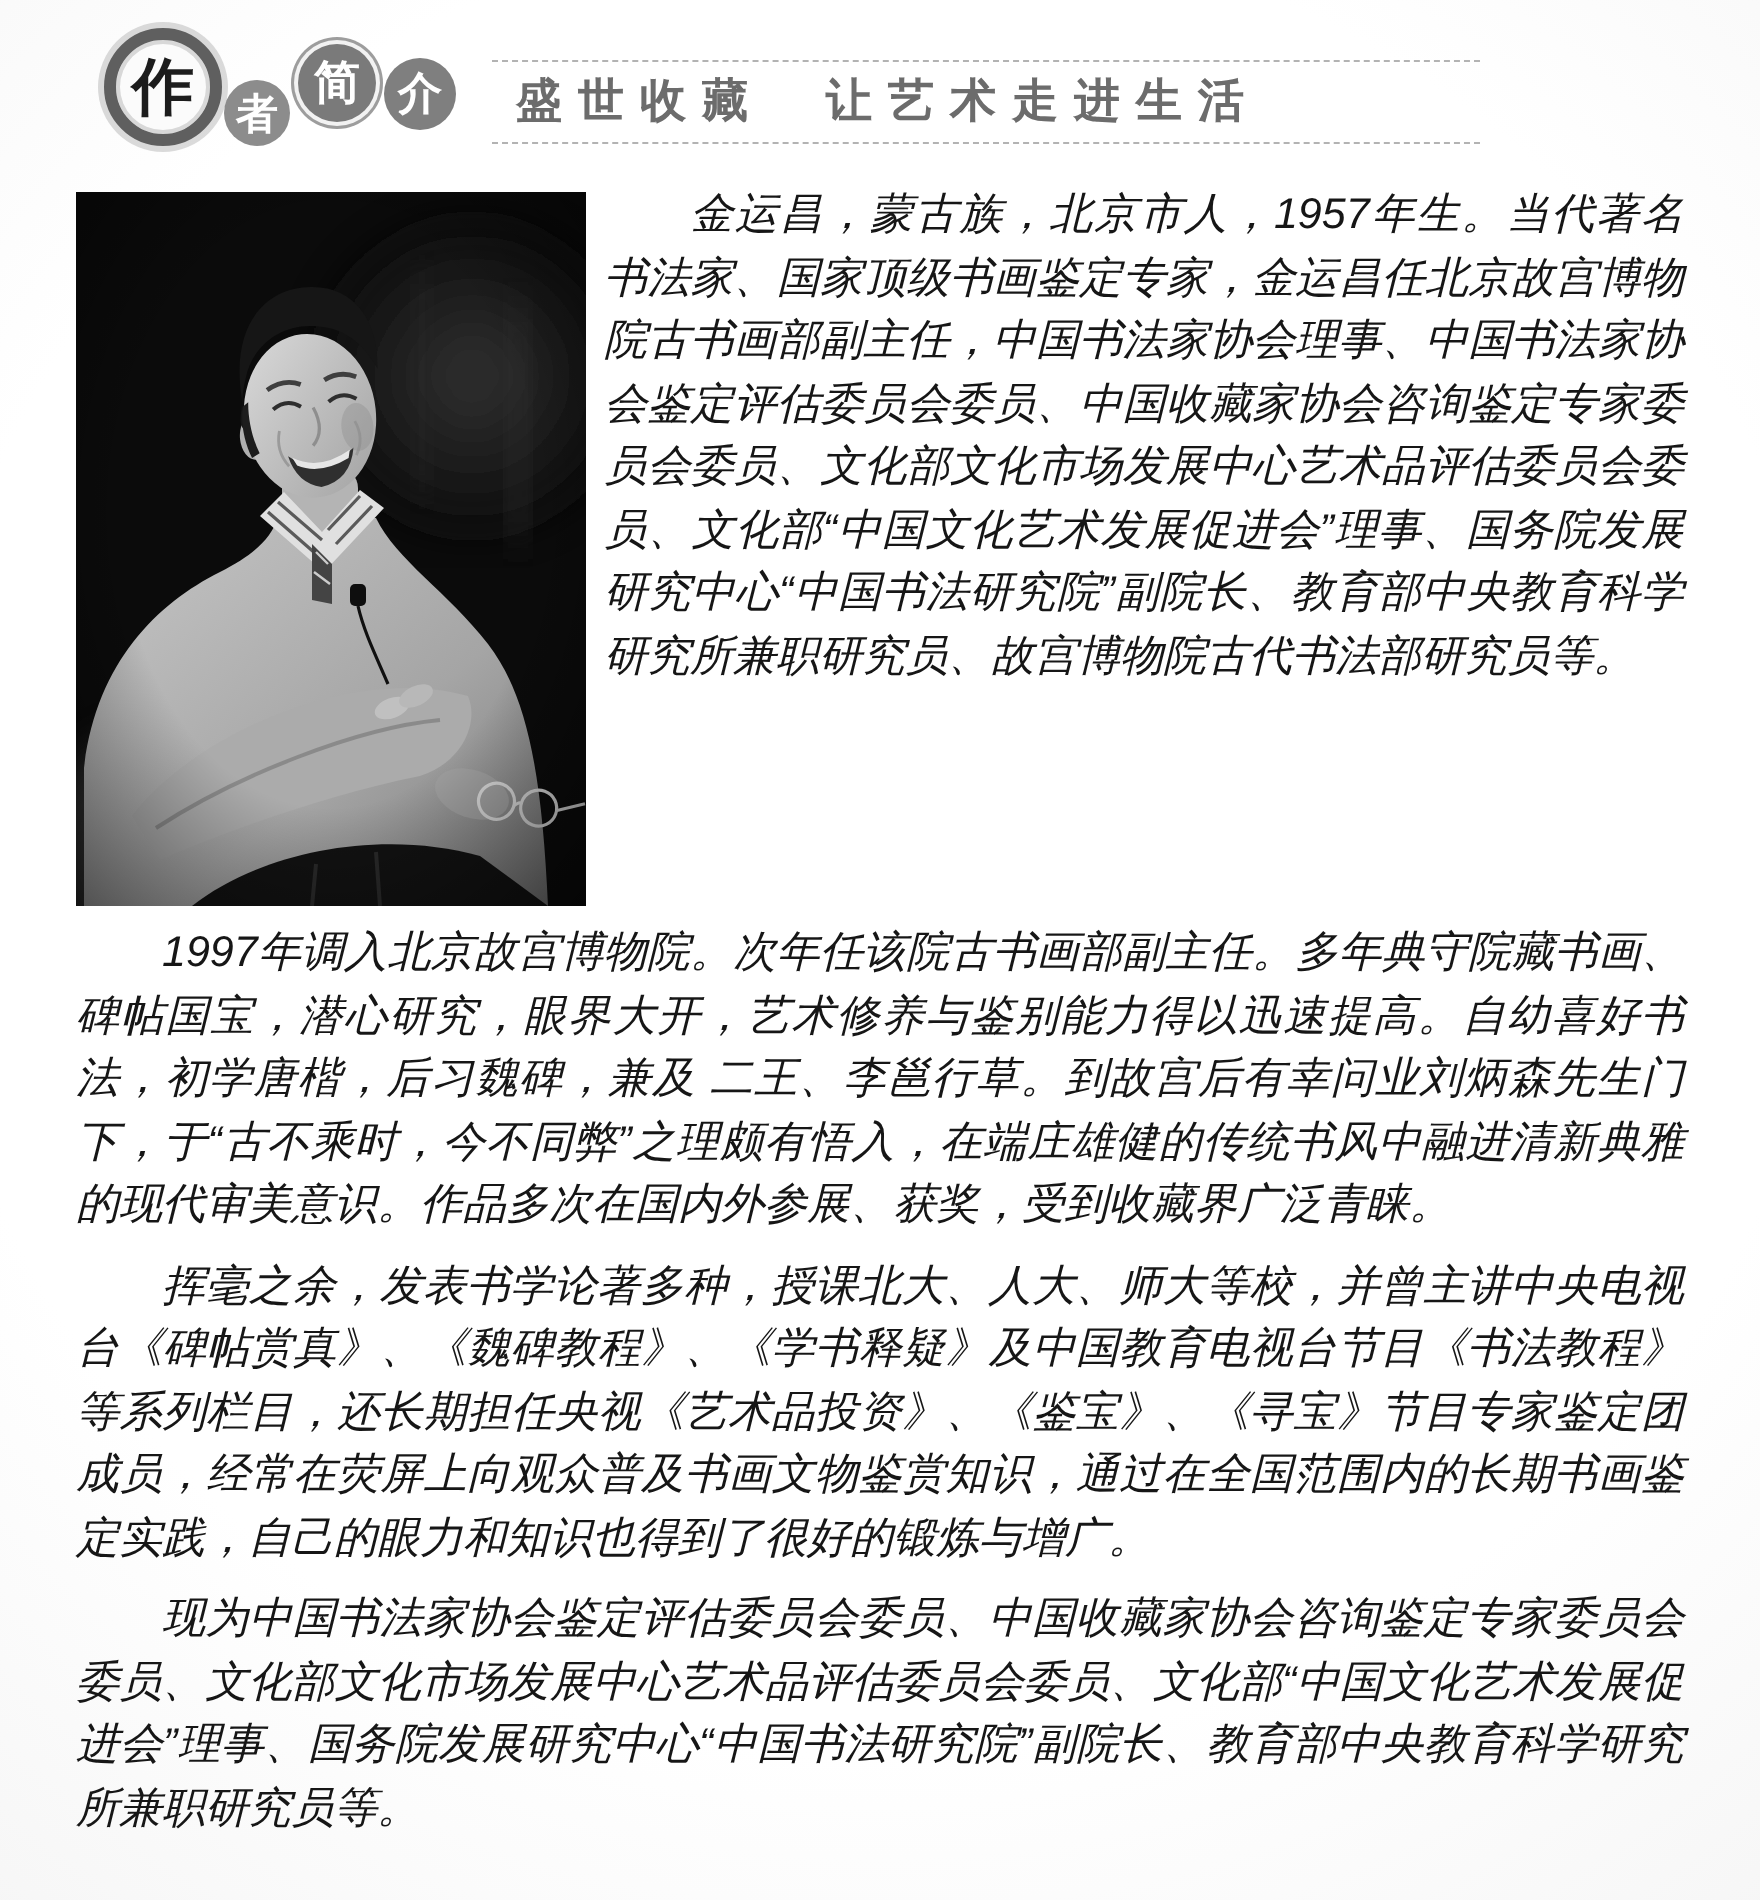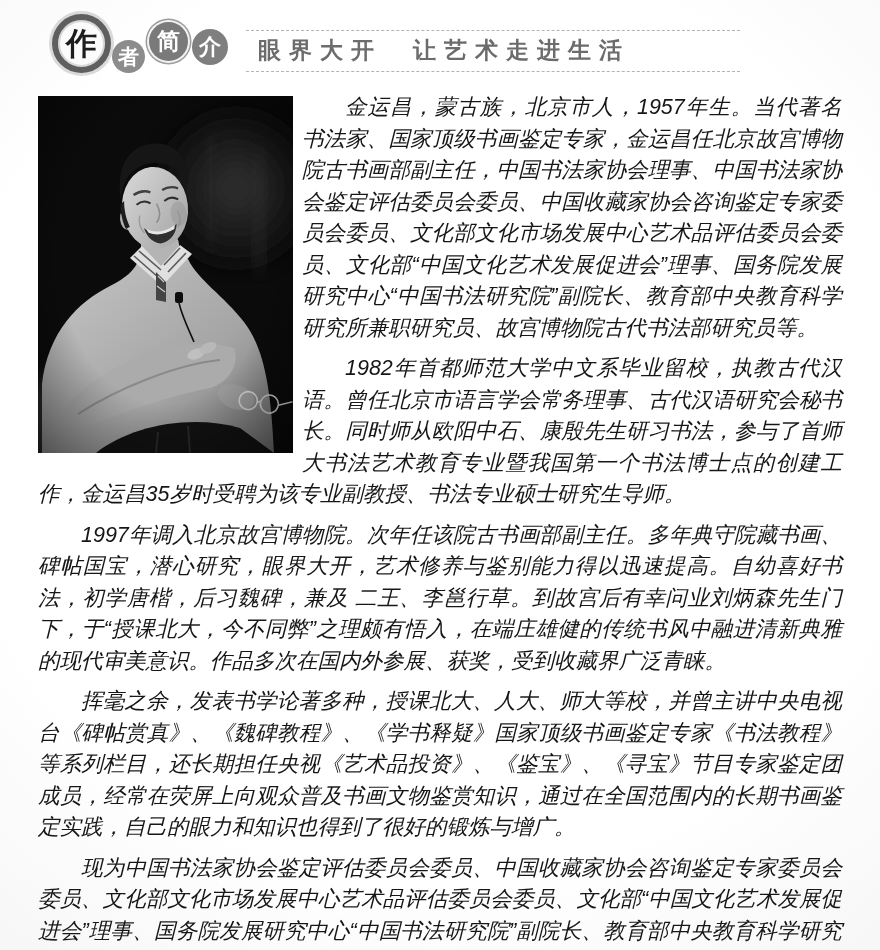--- a/index.html
+++ b/index.html
@@ -83,21 +83,21 @@
       <span>者</span>
     </div>
     <div class="seal seal-3">
       <span>简</span>
     </div>
     <div class="seal seal-4">
       <span>介</span>
     </div>
 
     <div class="slogan-banner">
-      <div class="slogan-text">眼界大开　让艺术走进生活</div>
+      <div class="slogan-text">盛世收藏　让艺术走进生活</div>
     </div>
   </div>
 
   <div class="article">
 
     <svg class="portrait" viewBox="0 0 255 357" xmlns="http://www.w3.org/2000/svg" preserveAspectRatio="none">
       <defs>
         <radialGradient id="bgGlow" cx="50%" cy="50%" r="50%">
           <stop offset="0%" stop-color="#3d3d3d"></stop>
           <stop offset="100%" stop-color="#0c0c0c"></stop>
@@ -175,19 +175,18 @@
         <path d="M 240 300 L 252 292"></path>
       </g>
 
       <path d="M 58 357 C 92 330 152 318 202 332 L 236 357 Z" fill="#121212"></path>
       <path d="M 120 336 L 118 357 M 150 330 L 152 357" stroke="#2a2a2a" stroke-width="2"></path>
 
       <rect x="0" y="0" width="255" height="357" fill="url(#vign)"></rect>
     </svg>
 
     <p>金运昌，蒙古族，北京市人，1957年生。当代著名书法家、国家顶级书画鉴定专家，金运昌任北京故宫博物院古书画部副主任，中国书法家协会理事、中国书法家协会鉴定评估委员会委员、中国收藏家协会咨询鉴定专家委员会委员、文化部文化市场发展中心艺术品评估委员会委员、文化部“中国文化艺术发展促进会”理事、国务院发展研究中心“中国书法研究院”副院长、教育部中央教育科学研究所兼职研究员、故宫博物院古代书法部研究员等。</p>
-    <p>1982年首都师范大学中文系毕业留校，执教古代汉语。曾任北京市语言学会常务理事、古代汉语研究会秘书长。同时师从欧阳中石、康殷先生研习书法，参与了首师大书法艺术教育专业暨我国第一个书法博士点的创建工作，金运昌35岁时受聘为该专业副教授、书法专业硕士研究生导师。</p>
-    <p class="clear">1997年调入北京故宫博物院。次年任该院古书画部副主任。多年典守院藏书画、碑帖国宝，潜心研究，眼界大开，艺术修养与鉴别能力得以迅速提高。自幼喜好书法，初学唐楷，后习魏碑，兼及 二王、李邕行草。到故宫后有幸问业刘炳森先生门下，于“授课北大，今不同弊”之理颇有悟入，在端庄雄健的传统书风中融进清新典雅的现代审美意识。作品多次在国内外参展、获奖，受到收藏界广泛青睐。</p>
-    <p>挥毫之余，发表书学论著多种，授课北大、人大、师大等校，并曾主讲中央电视台《碑帖赏真》、《魏碑教程》、《学书释疑》国家顶级书画鉴定专家《书法教程》等系列栏目，还长期担任央视《艺术品投资》、《鉴宝》、《寻宝》节目专家鉴定团成员，经常在荧屏上向观众普及书画文物鉴赏知识，通过在全国范围内的长期书画鉴定实践，自己的眼力和知识也得到了很好的锻炼与增广。</p>
+    <p class="clear">1997年调入北京故宫博物院。次年任该院古书画部副主任。多年典守院藏书画、碑帖国宝，潜心研究，眼界大开，艺术修养与鉴别能力得以迅速提高。自幼喜好书法，初学唐楷，后习魏碑，兼及 二王、李邕行草。到故宫后有幸问业刘炳森先生门下，于“古不乘时，今不同弊”之理颇有悟入，在端庄雄健的传统书风中融进清新典雅的现代审美意识。作品多次在国内外参展、获奖，受到收藏界广泛青睐。</p>
+    <p>挥毫之余，发表书学论著多种，授课北大、人大、师大等校，并曾主讲中央电视台《碑帖赏真》、《魏碑教程》、《学书释疑》及中国教育电视台节目《书法教程》等系列栏目，还长期担任央视《艺术品投资》、《鉴宝》、《寻宝》节目专家鉴定团成员，经常在荧屏上向观众普及书画文物鉴赏知识，通过在全国范围内的长期书画鉴定实践，自己的眼力和知识也得到了很好的锻炼与增广。</p>
     <p>现为中国书法家协会鉴定评估委员会委员、中国收藏家协会咨询鉴定专家委员会委员、文化部文化市场发展中心艺术品评估委员会委员、文化部“中国文化艺术发展促进会”理事、国务院发展研究中心“中国书法研究院”副院长、教育部中央教育科学研究所兼职研究员等。</p>
   </div>
 
 </div>
 
 </body></html>

